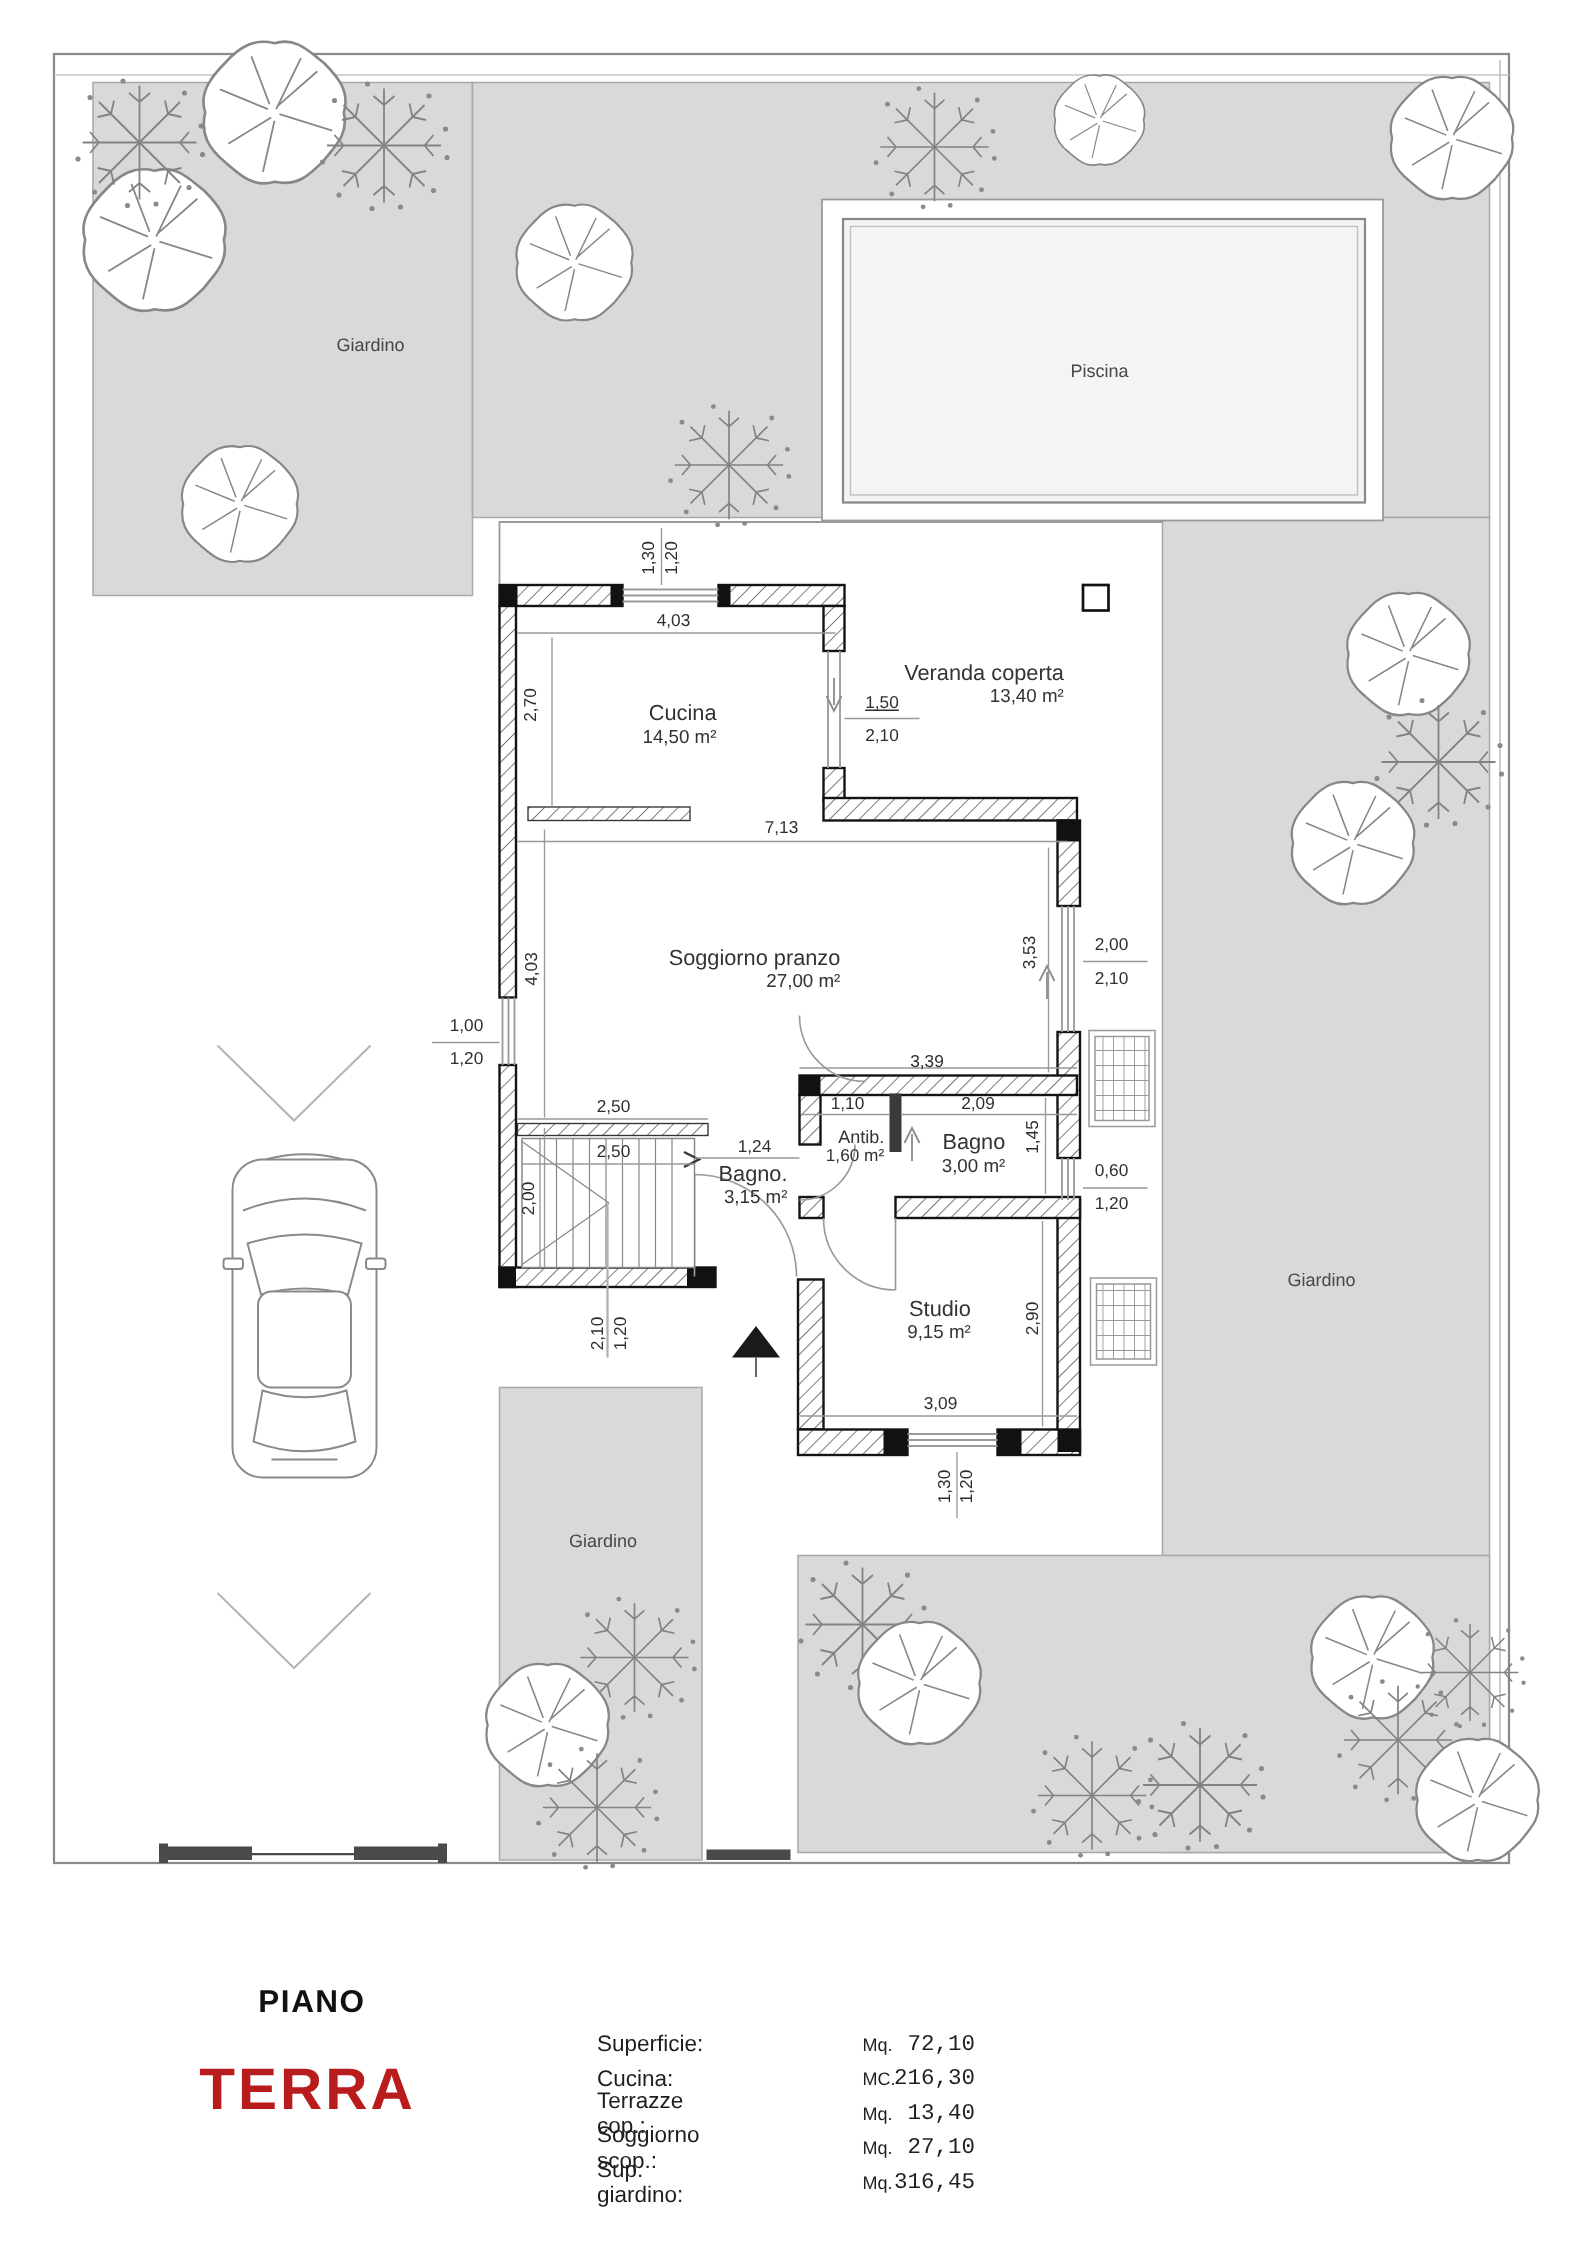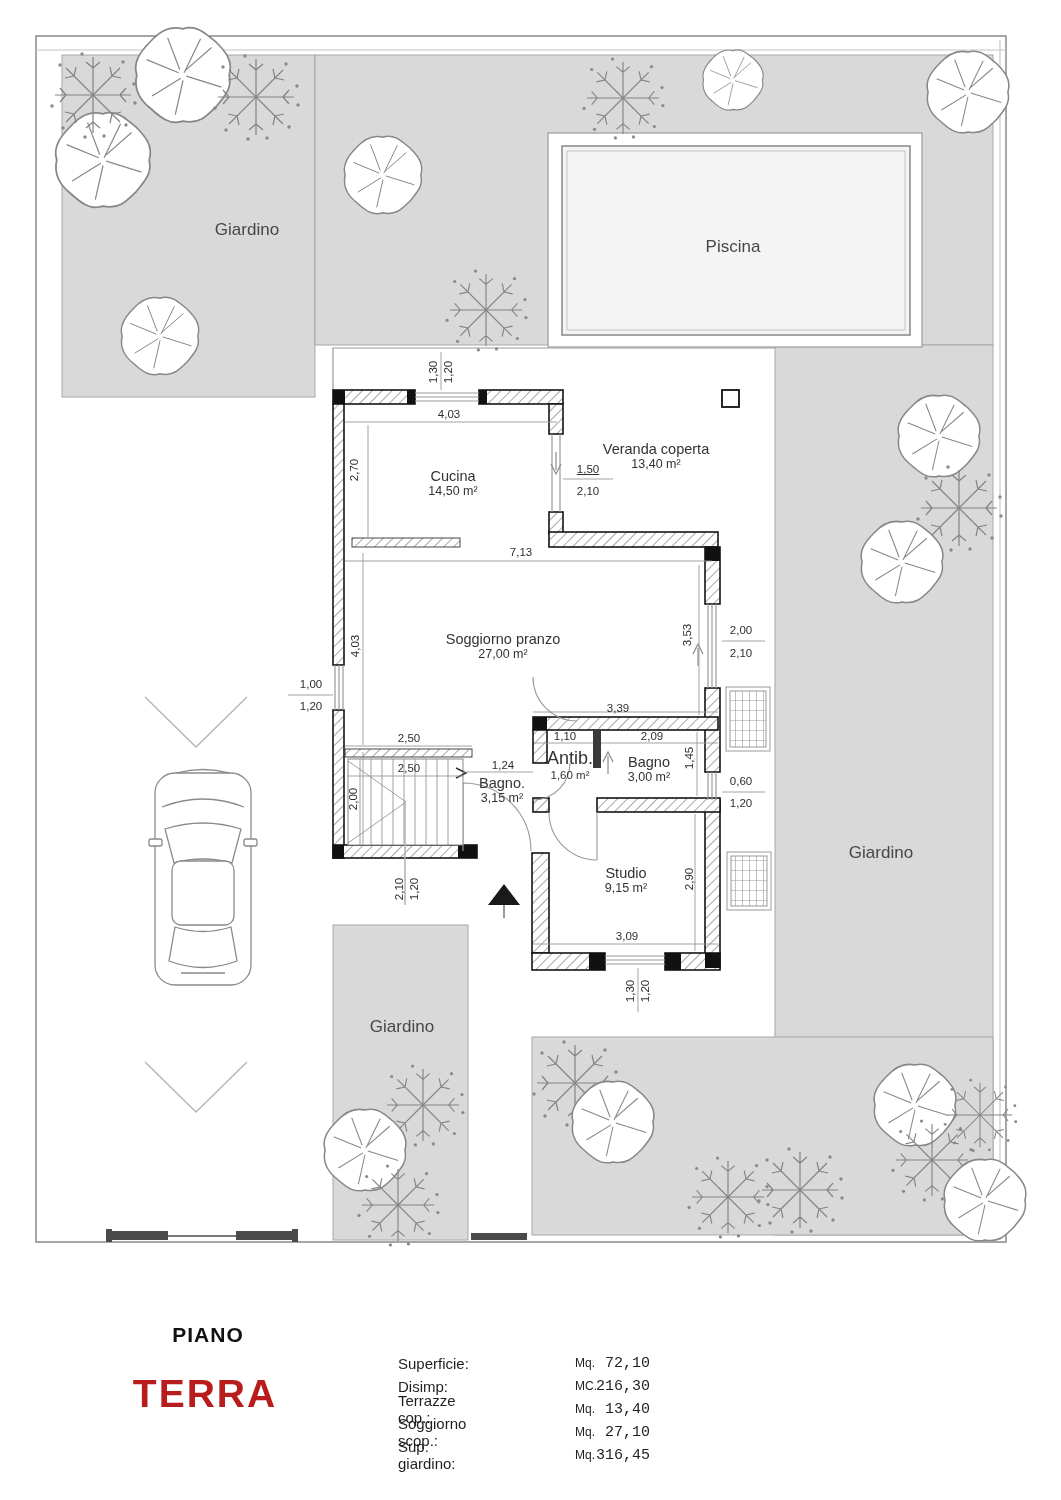--- a/index.html
+++ b/index.html
@@ -1,21 +1,21 @@
 <!DOCTYPE html>
 <html><head>
 <meta charset="utf-8">
 <style>
   html,body{margin:0;padding:0;background:#ffffff;}
   .canvas{position:relative;width:1061px;height:1500px;background:#fff;
           font-family:"Liberation Sans",sans-serif;overflow:hidden;}
   .plan-svg{position:absolute;left:0;top:0;}
   .lbl{position:absolute;transform:translate(-50%,-50%);white-space:nowrap;color:#3d3d3d;}
-  .area-lbl{font-size:17px;color:#474747;}
-  .room{text-align:center;}
+  .area-lbl{font-size:12px;color:#474747;}
+  .room{text-align:right;}
   .room-name{font-size:14.5px;color:#333;}
   .room-area{font-size:12.5px;color:#333;}
   .dim{position:absolute;font-size:11.5px;color:#2e2e2e;white-space:nowrap;
        transform:translate(-50%,-50%);}
   .dim.rot{transform:translate(-50%,-50%) rotate(-90deg);}
   .title-piano{position:absolute;transform:translate(-50%,-50%);font-size:21px;font-weight:bold;color:#111;letter-spacing:1px;}
   .title-terra{position:absolute;transform:translate(-50%,-50%);font-size:39px;font-weight:bold;color:#b91c1c;letter-spacing:2px;}
   .leg-row{position:absolute;height:20px;}
   .leg-label{position:absolute;transform:translateY(-50%);font-size:15px;color:#1f1f1f;}
   .leg-unit{position:absolute;transform:translateY(-50%);font-size:12px;color:#1f1f1f;}
@@ -270,21 +270,21 @@
 </div>
 <div class="lbl room" style="left:503px;top:646px">
   <div class="room-name">Soggiorno pranzo</div>
   <div class="room-area">27,00 m²</div>
 </div>
 <div class="lbl room" style="left:502px;top:790px">
   <div class="room-name">Bagno.</div>
   <div class="room-area">3,15 m²</div>
 </div>
 <div class="lbl room" style="left:570px;top:764px">
-  <div class="room-name" style="font-size:18px">Antib.</div>
+  <div class="room-name" style="font-size:12px">Antib.</div>
   <div class="room-area" style="font-size:11.5px">1,60 m²</div>
 </div>
 <div class="lbl room" style="left:649px;top:769px">
   <div class="room-name">Bagno</div>
   <div class="room-area">3,00 m²</div>
 </div>
 <div class="lbl room" style="left:626px;top:880px">
   <div class="room-name">Studio</div>
   <div class="room-area">9,15 m²</div>
 </div>
@@ -324,21 +324,21 @@
 <span class="title-piano" style="left:208px;top:1335px">PIANO</span>
 <span class="title-terra" style="left:205px;top:1394px">TERRA</span>
 
 <div>
   <div class="leg-row">
     <span class="leg-label" style="left:398px;top:1363px">Superficie:</span>
     <span class="leg-unit" style="left:575px;top:1363px">Mq.</span>
     <span class="leg-value" style="left:584px;top:1363px">72,10</span>
   </div>
   <div class="leg-row">
-    <span class="leg-label" style="left:398px;top:1386px">Disimp:</span>
+    <span class="leg-label" style="left:398px;top:1386px">Cucina:</span>
     <span class="leg-unit" style="left:575px;top:1386px">MC.</span>
     <span class="leg-value" style="left:584px;top:1386px">216,30</span>
   </div>
   <div class="leg-row">
     <span class="leg-label" style="left:398px;top:1409px">Terrazze cop.:</span>
     <span class="leg-unit" style="left:575px;top:1409px">Mq.</span>
     <span class="leg-value" style="left:584px;top:1409px">13,40</span>
   </div>
   <div class="leg-row">
     <span class="leg-label" style="left:398px;top:1432px">Soggiorno scop.:</span>

